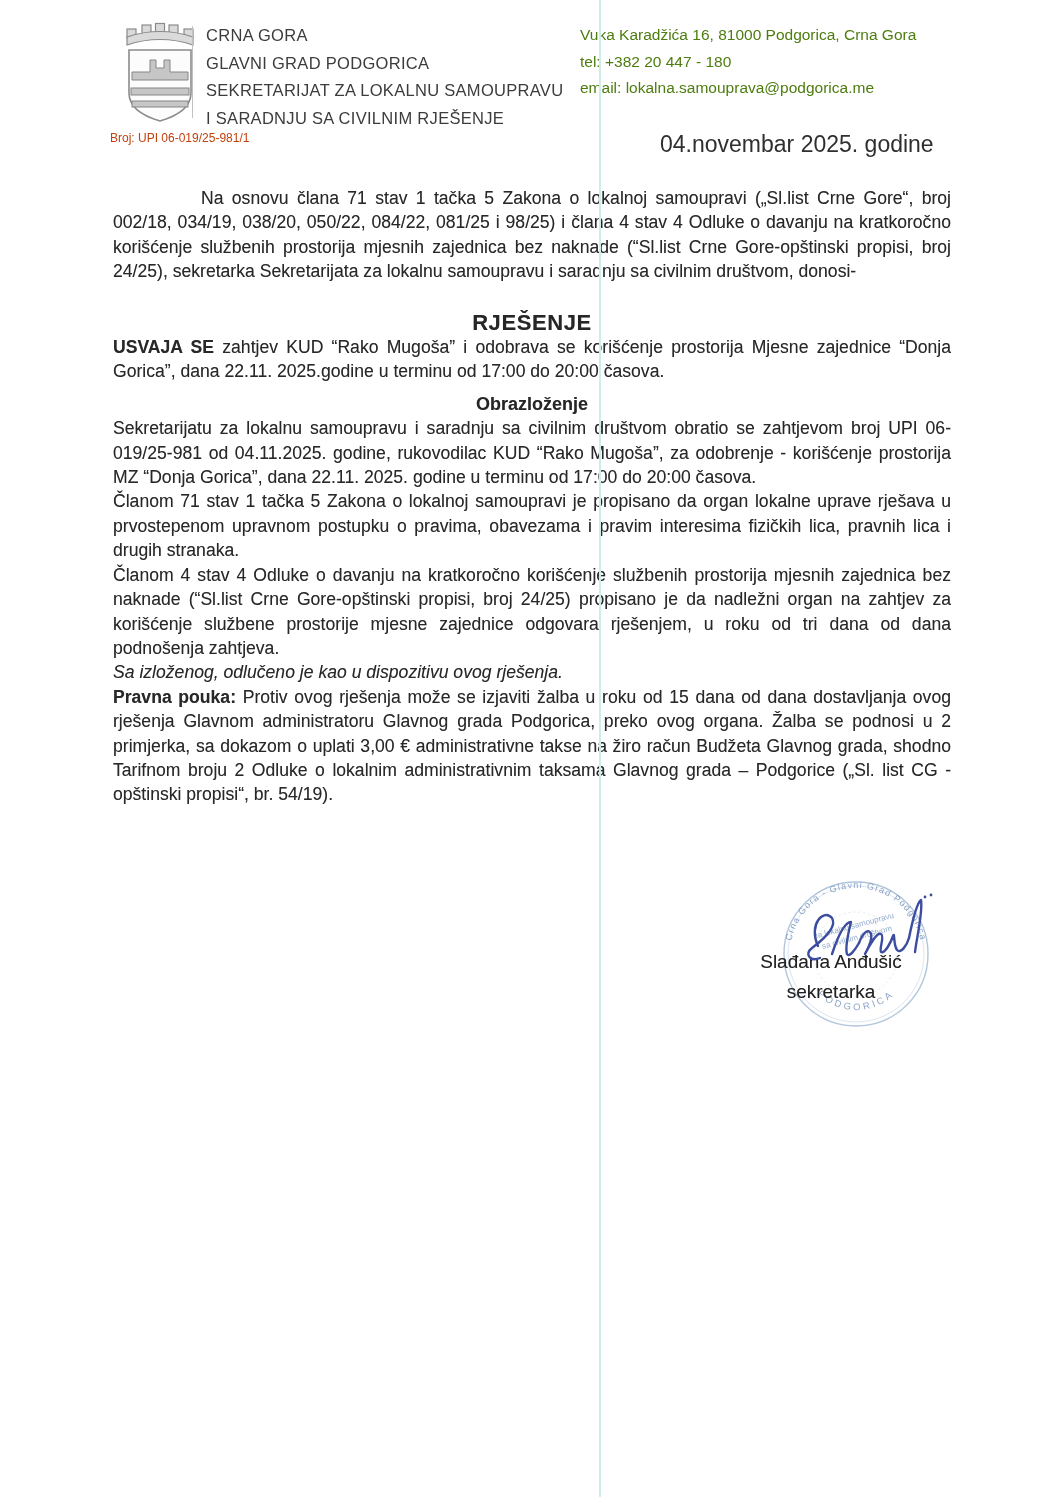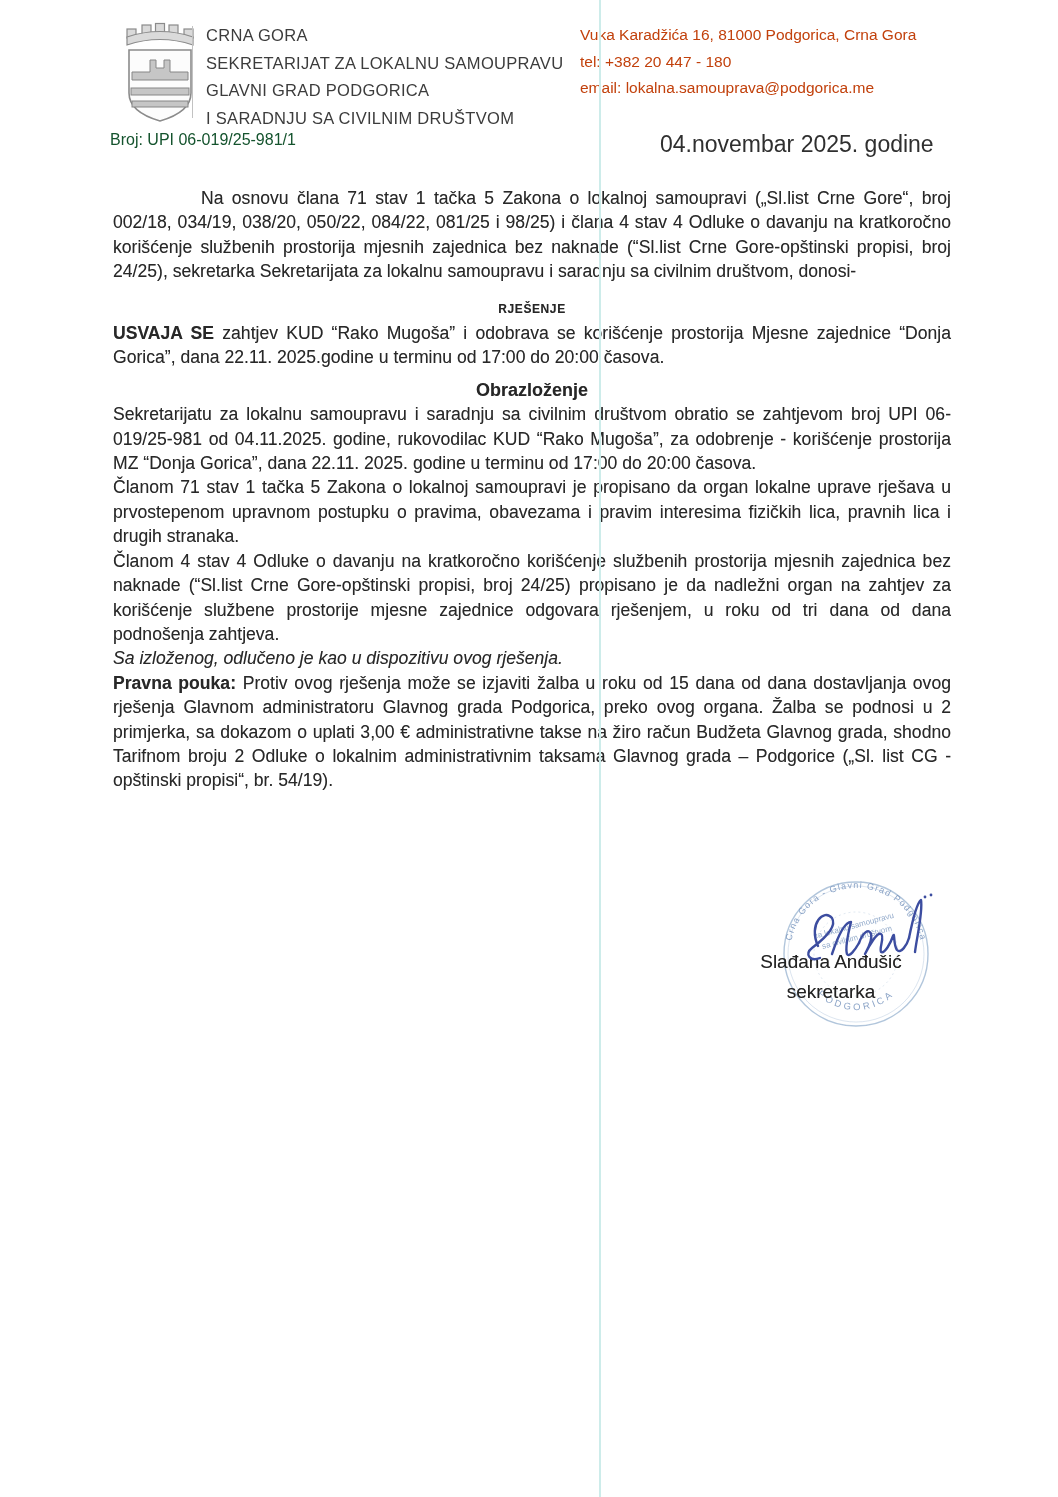--- a/index.html
+++ b/index.html
@@ -8,34 +8,34 @@
     font-family:"Liberation Sans", sans-serif;color:#2d2d2d;overflow:hidden;border-radius:6px;
   }
   
   .scan-line{position:absolute;left:599px;top:0;width:2px;height:1497px;background:#cdecea;z-index:5;}
 
   
   .crest{position:absolute;left:120px;top:16px;width:80px;height:112px;}
   .header-divider{position:absolute;left:192px;top:26px;height:92px;width:0;border-left:1.5px solid #c2c2c2;}
   .org-block{position:absolute;left:206px;top:22px;width:370px;font-size:16.5px;color:#3c3c3c;letter-spacing:.3px;}
   .org-block .org-line{line-height:27.5px;white-space:nowrap;}
-  .contact-block{position:absolute;left:580px;top:22px;width:400px;font-size:15.5px;color:#c2410c;}
+  .contact-block{position:absolute;left:580px;top:22px;width:400px;font-size:15.5px;color:#4d7c0f;}
   .contact-block div{line-height:26.5px;white-space:nowrap;}
-  .ref-number{position:absolute;left:110px;top:131px;font-size:16px;color:#14532d;}
+  .ref-number{position:absolute;left:110px;top:131px;font-size:12px;color:#c2410c;}
   .doc-date{position:absolute;left:660px;top:131px;font-size:23px;color:#2f2f2f;}
 
   
   .doc-body{
     position:absolute;left:113px;top:186px;width:838px;
     font-size:17.6px;line-height:24.4px;text-align:justify;color:#282828;
     text-shadow:0 0 .5px rgba(0,0,0,.30);
   }
   .doc-body p{margin:0;}
   .intro{text-indent:88px;}
-  .doc-title{margin:13px 0 0;text-align:center;font-size:12px;font-weight:bold;letter-spacing:.6px;color:#262626;}
+  .doc-title{margin:27px 0 0;text-align:center;font-size:22px;font-weight:bold;letter-spacing:.6px;color:#262626;}
   .decision{margin-top:26px;}
   .section-title{margin:8px 0 0;text-align:center;font-size:18px;font-weight:bold;color:#262626;}
   .para-request{margin-top:24px;}
   .closing{margin-top:25px;font-style:italic;}
   .legal{margin-top:25px;}
   .lead{font-weight:bold;}
 
   
   .stamp-svg{position:absolute;left:768px;top:876px;width:180px;height:160px;opacity:.88;z-index:2;}
   .sig-svg{position:absolute;left:788px;top:888px;width:160px;height:95px;z-index:4;}
@@ -67,23 +67,23 @@
     <path d="M9,34 H71 V77 Q71,96 40,105 Q9,96 9,77 Z" fill="#fcfcfc" stroke="#8b8b8b" stroke-width="1.6"></path>
     <path d="M12,64 V56 H30 V44 H36 V52 H44 V44 H50 V56 H68 V64 Z" fill="#c6c6c6" stroke="#868686" stroke-width="1"></path>
     <rect x="11" y="72" width="58" height="7" fill="#c6c6c6" stroke="#868686" stroke-width="1"></rect>
     <rect x="12" y="85" width="56" height="6" fill="#c6c6c6" stroke="#868686" stroke-width="1"></rect>
   </svg>
 
   <div class="header-divider"></div>
 
   <div class="org-block">
     <div class="org-line">CRNA GORA</div>
+    <div class="org-line">GLAVNI GRAD PODGORICA</div>
     <div class="org-line">SEKRETARIJAT ZA LOKALNU SAMOUPRAVU</div>
-    <div class="org-line">GLAVNI GRAD PODGORICA</div>
-    <div class="org-line">I SARADNJU SA CIVILNIM DRUŠTVOM</div>
+    <div class="org-line">I SARADNJU SA CIVILNIM RJEŠENJE</div>
   </div>
 
   <div class="contact-block">
     <div>Vuka Karadžića 16, 81000 Podgorica, Crna Gora</div>
     <div>tel: +382 20 447 - 180</div>
     <div>email: lokalna.samouprava@podgorica.me</div>
   </div>
 
   <div class="ref-number">Broj: UPI 06-019/25-981/1</div>
   <div class="doc-date">04.novembar 2025. godine</div>

